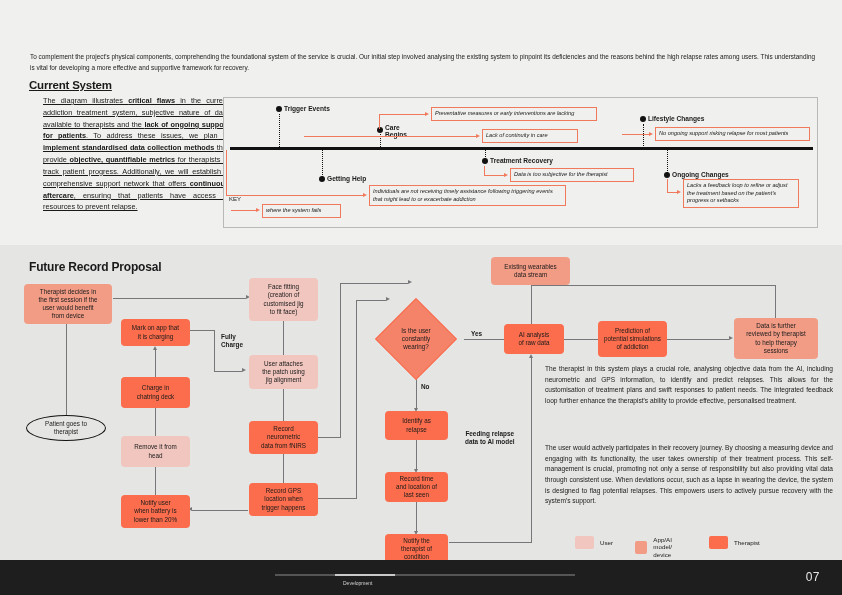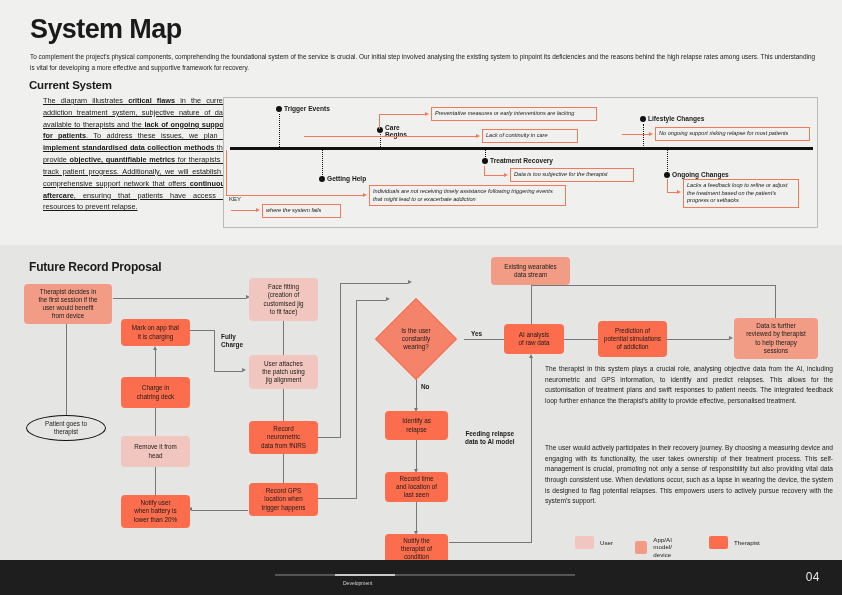--- a/index.html
+++ b/index.html
@@ -20,21 +20,21 @@
   #page-title {
     position: absolute; left: 30px; top: 14px;
     font-size: 27px; font-weight: bold; letter-spacing: -0.6px;
   }
   #intro-paragraph {
     position: absolute; left: 30px; top: 51px; width: 785px;
     font-size: 6.4px; line-height: 1.75; text-align: justify;
   }
   #current-system-heading {
     position: absolute; left: 29px; top: 79px;
-    font-size: 11.5px; font-weight: bold; letter-spacing: -0.2px;
+    font-size: 11.5px; font-weight: bold; letter-spacing: -0.2px; text-decoration: underline;
   }
   #current-system-body {
     position: absolute; left: 43px; top: 95px; width: 186px;
     font-size: 7.3px; line-height: 1.62; text-align: justify; text-decoration: underline;
   }
   #current-system-body b { font-weight: bold; }
 
   
   #timeline-panel {
     position: absolute; left: 223px; top: 97px; width: 595px; height: 131px;
@@ -167,21 +167,20 @@
   #page-number {
     position: absolute; right: 22px; top: 10px;
     font-size: 12px; color: #e8e8e8; letter-spacing: 0.5px;
   }
 </style>
 </head>
 <body>
 
 <div id="top-section">
 
-  <h1 id="page-title">System Map</h1>
 
   <p id="intro-paragraph">To complement the project's physical components, comprehending the foundational system of the service is crucial. Our initial step involved analysing the existing system to pinpoint its deficiencies and the reasons behind the high relapse rates among users. This understanding is vital for developing a more effective and supportive framework for recovery.</p>
 
   <h2 id="current-system-heading">Current System</h2>
 
   <div id="current-system-body">The diagram illustrates <b>critical flaws</b> in the current addiction treatment system, subjective nature of data available to therapists and the <b>lack of ongoing support for patients</b>. To address these issues, we plan to <b>implement standardised data collection methods</b> that provide <b>objective, quantifiable metrics</b> for therapists to track patient progress. Additionally, we will establish a comprehensive support network that offers <b>continuous aftercare</b>, ensuring that patients have access to resources to prevent relapse.</div>
 
   <div id="timeline-panel">
 
     <div class="tl-axis"></div>
@@ -417,14 +416,14 @@
       <span class="legend-text">Therapist</span>
     </div>
   </div>
 </div>
 
 <div id="footer">
   <div id="progress-track">
     <div id="progress-fill"></div>
   </div>
   <div id="footer-label">Development</div>
-  <div id="page-number">04</div>
+  <div id="page-number">07</div>
 </div>
 
 </body></html>

